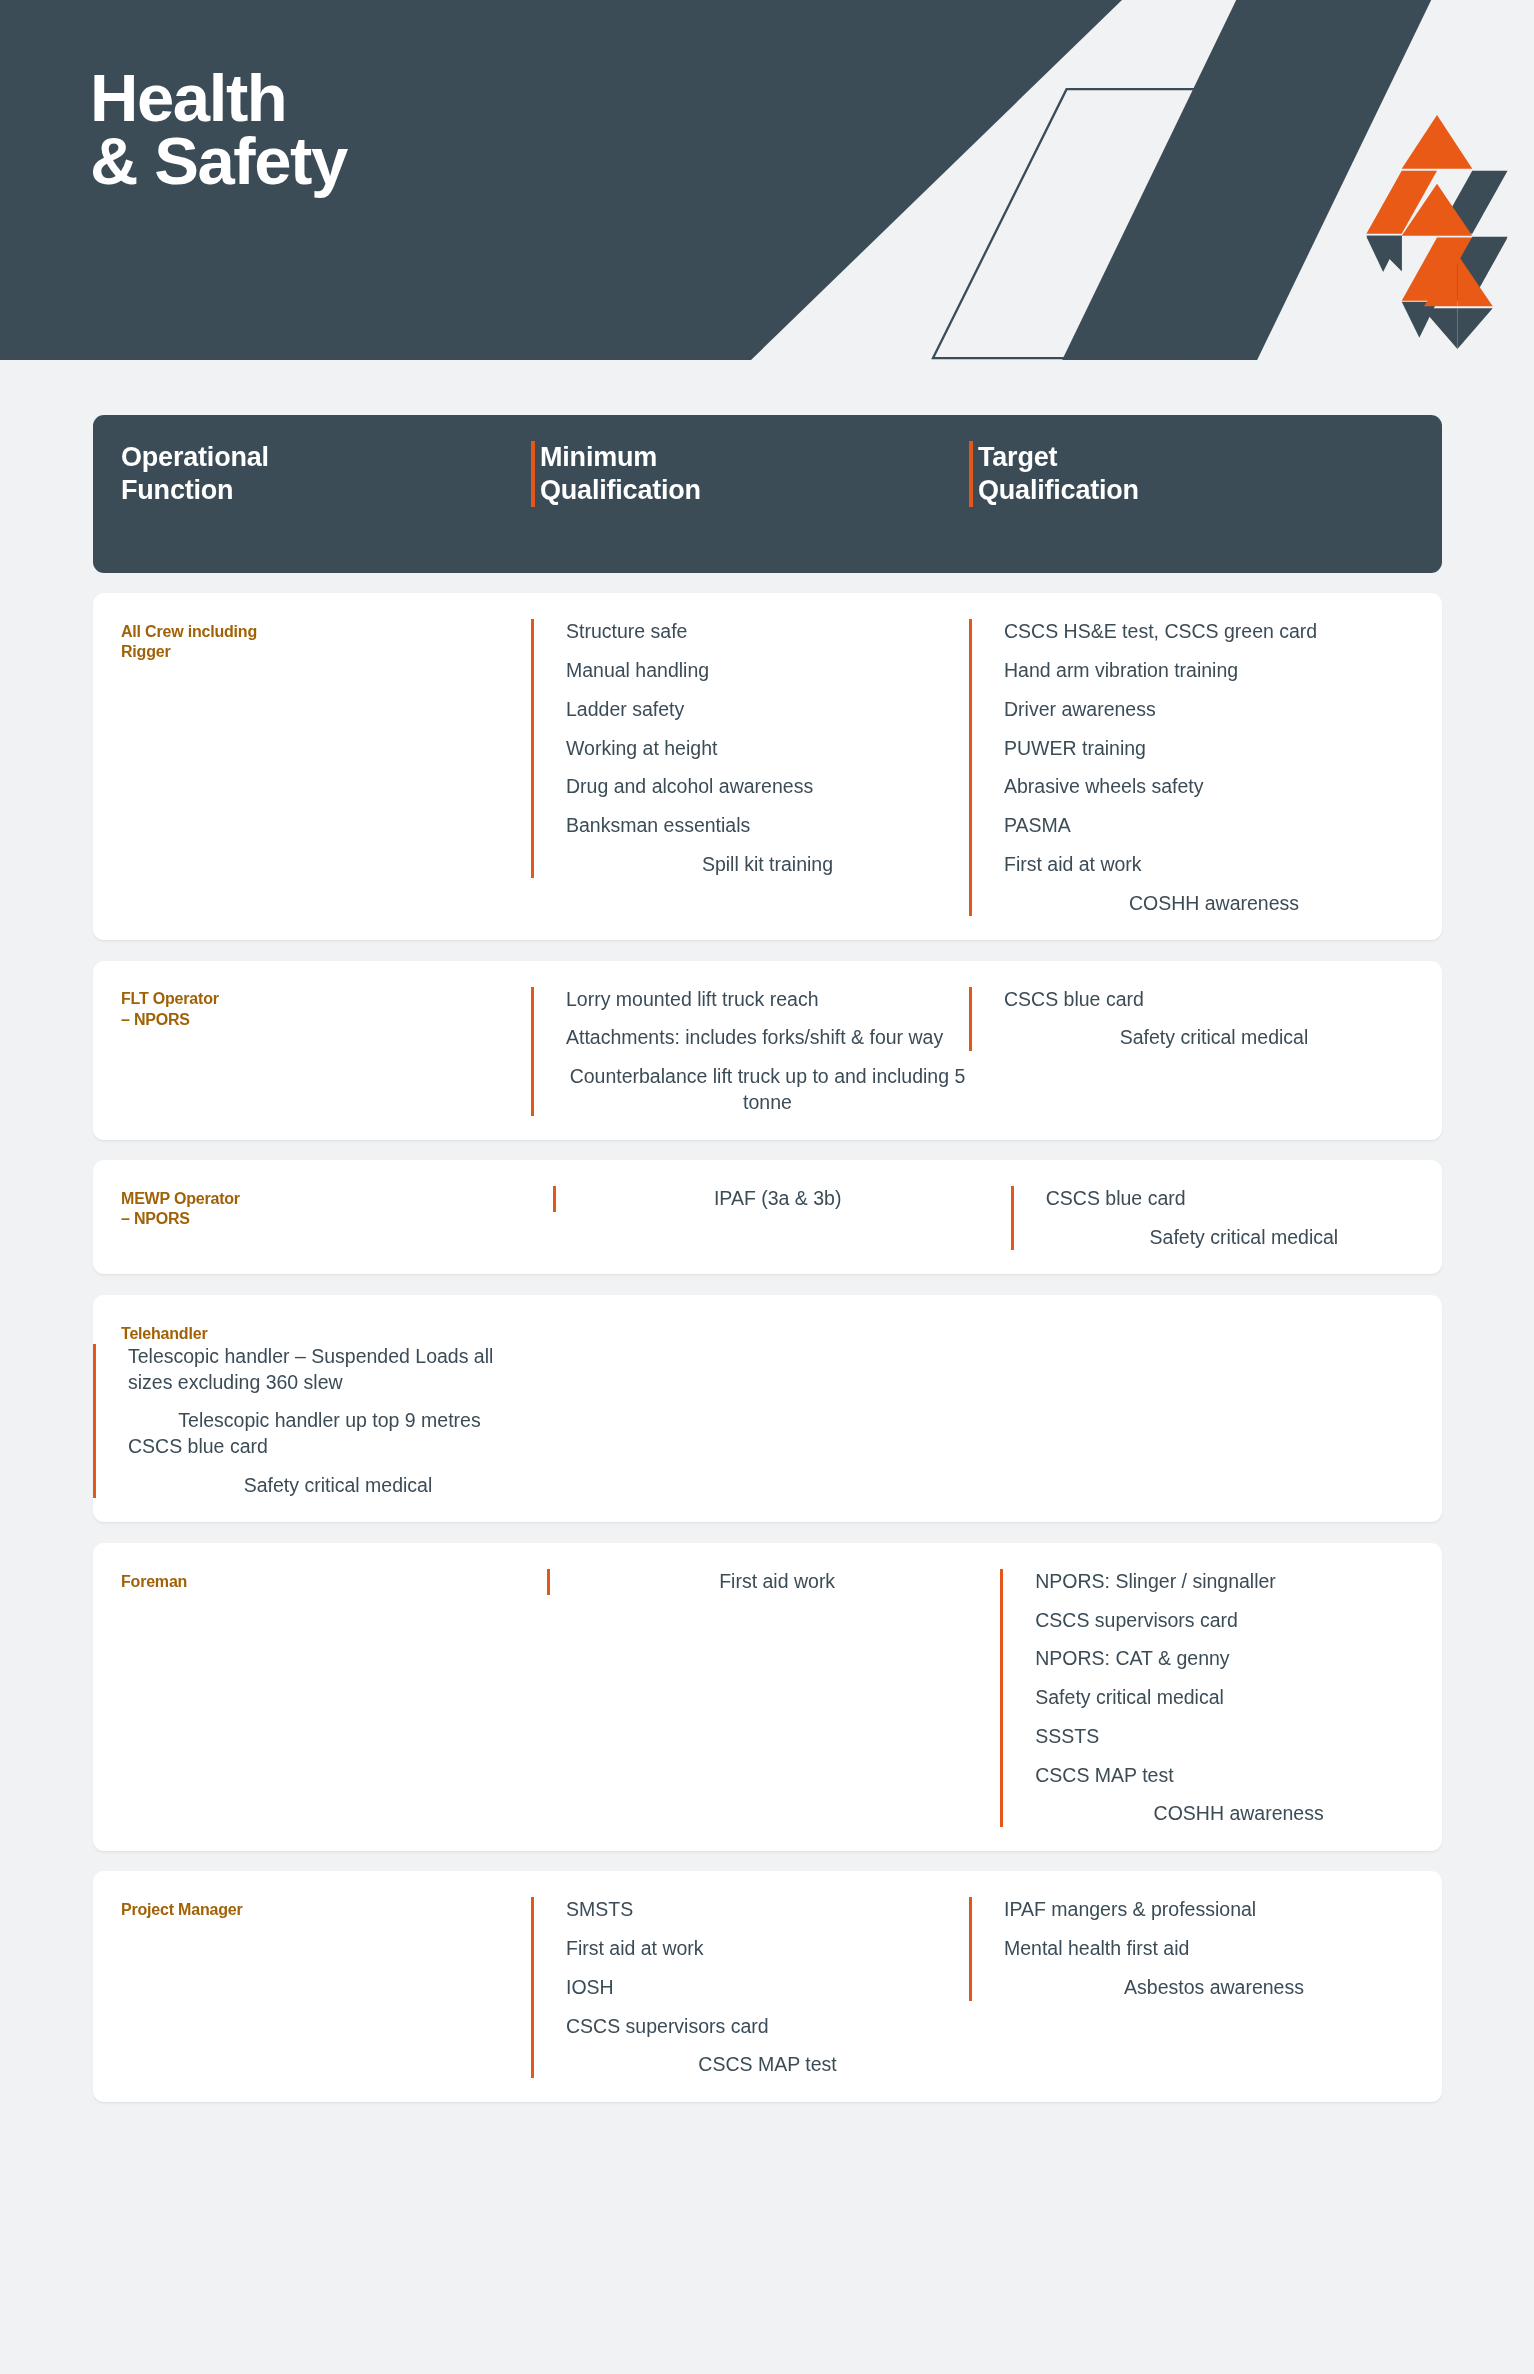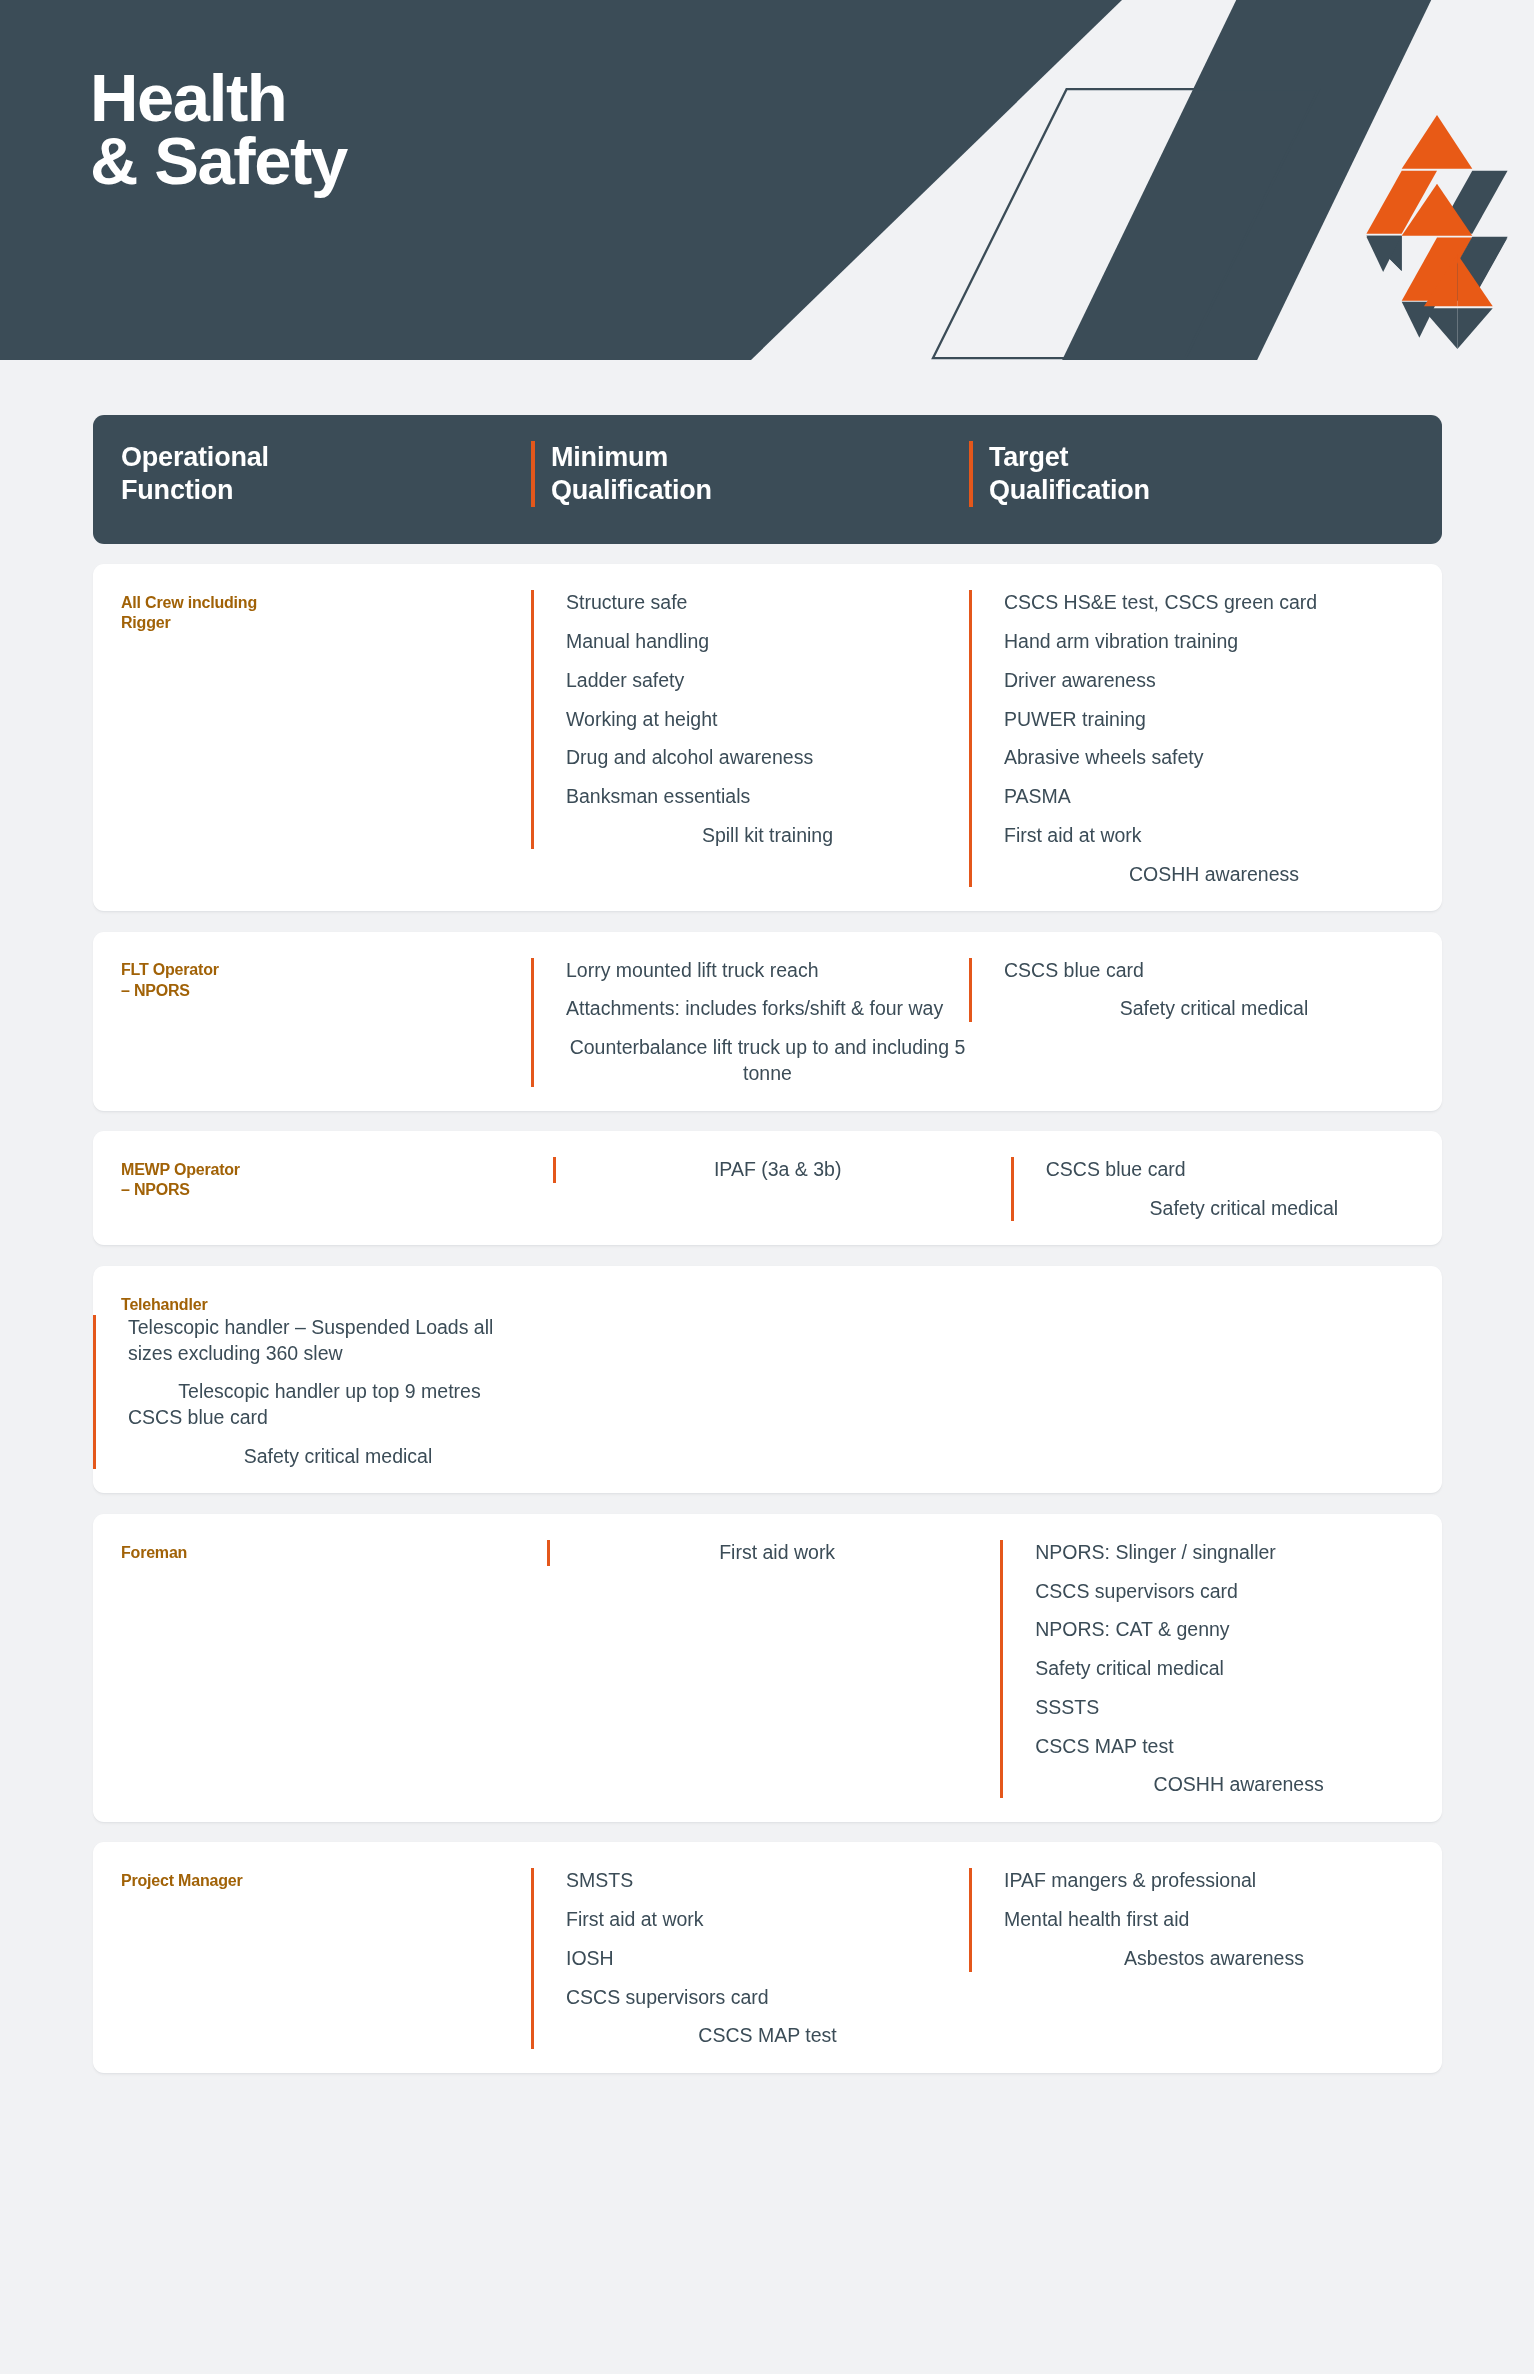--- a/index.html
+++ b/index.html
@@ -74,42 +74,42 @@
     position: absolute;
     left: 93px;
     top: 415px;
     width: 1349px;
   }
 
   .table-head {
     display: flex;
     background: #3b4c57;
     border-radius: 11px;
-    height: 129px;
+    height: 158px;
     align-items: flex-start;
     padding-top: 26px;
     margin-bottom: 20.4px;
   }
 
   .col-a { width: 438px; padding-left: 28px; }
   .col-b { width: 438px; }
   .col-c { width: 455px; }
 
   .head-label {
     color: #ffffff;
     font-size: 27px;
     font-weight: 700;
     line-height: 1.22;
     white-space: pre-line;
     letter-spacing: -0.2px;
   }
 
   .head-accent {
     border-left: 4.6px solid #e4571b;
-    padding-left: 16px;
+    padding-left: 5px;
   }
 
   .row {
     display: flex;
     background: #ffffff;
     border-radius: 11px;
     margin-bottom: 20.4px;
     padding: 26px 0 24px 0;
     box-shadow: 0 0.9px 0 #e2e4e7, 0 1.9px 2.8px rgba(0,0,0,0.045);
     min-height: 93px;

